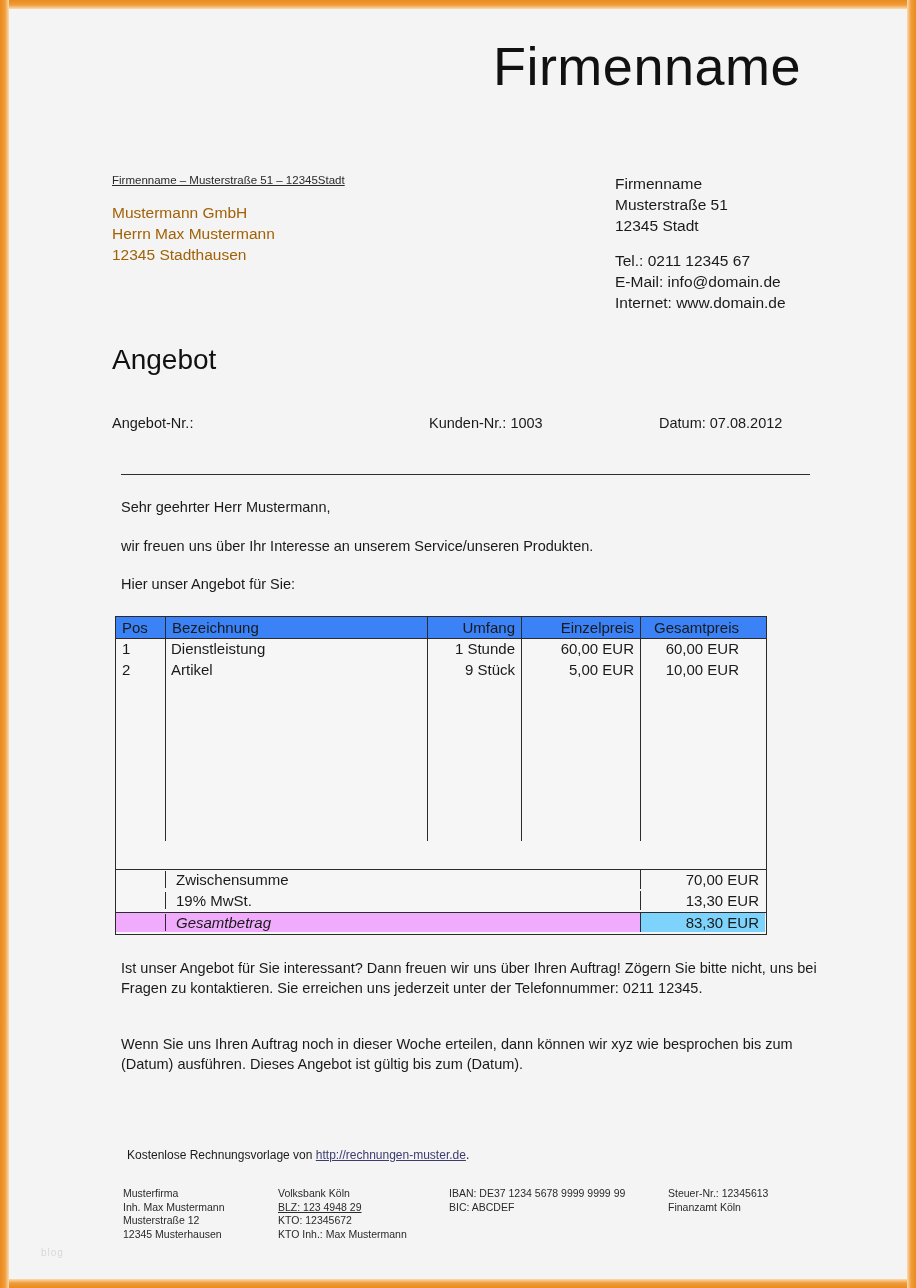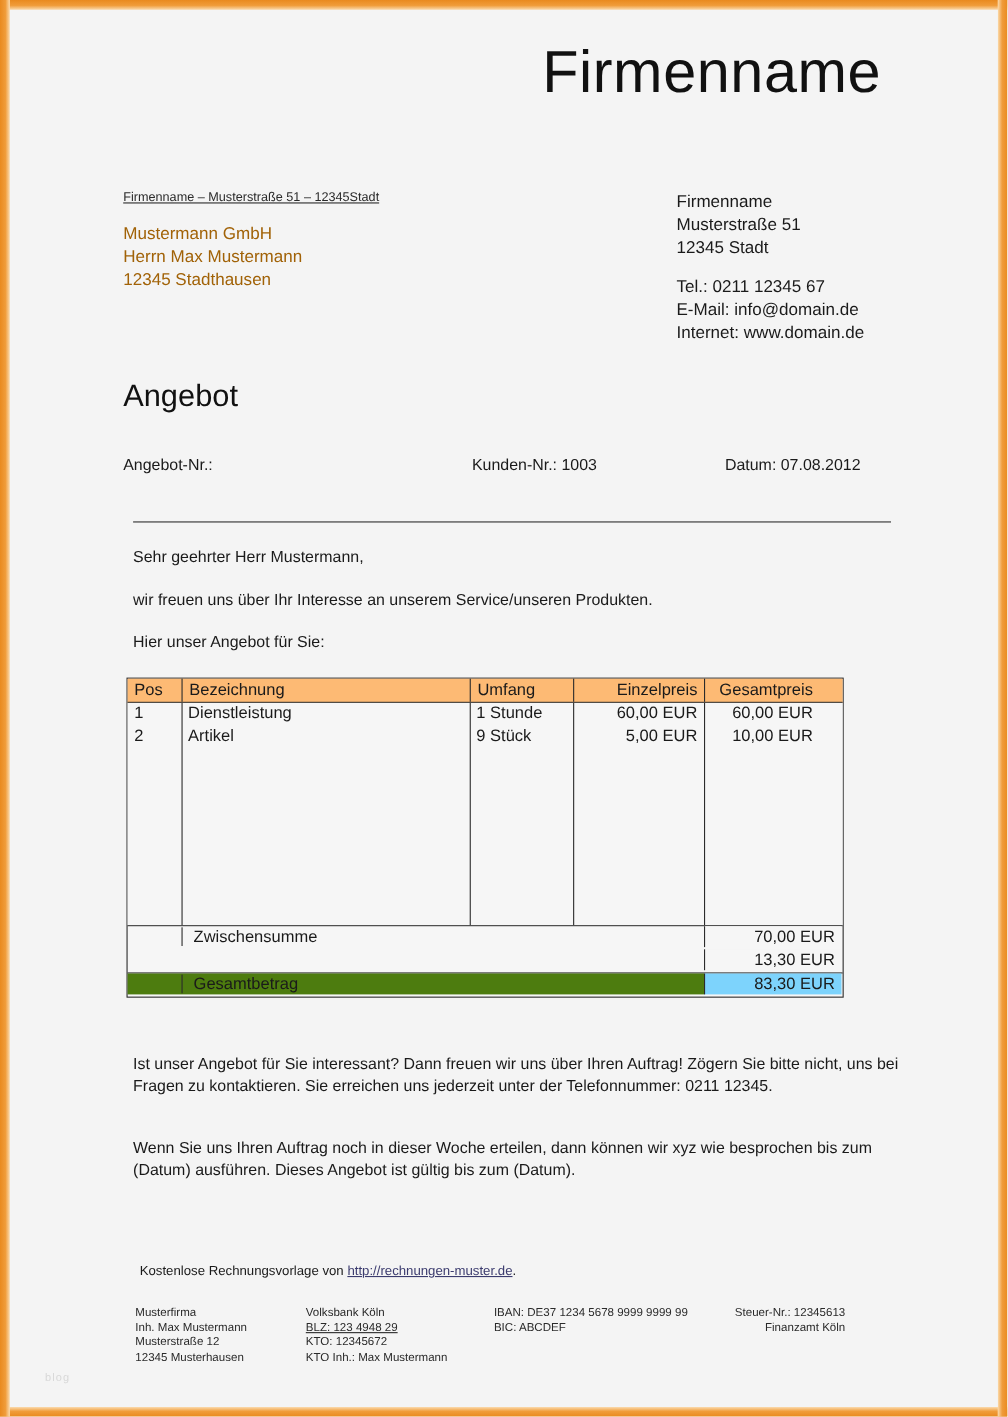--- a/index.html
+++ b/index.html
@@ -122,29 +122,29 @@
     position: absolute;
     left: 106px;
     top: 607px;
     width: 652px;
     border: 1.5px solid #2b2b2b;
     box-sizing: border-box;
     background: #f6f6f6;
   }
   .trow { display: flex; }
   .thead {
-    background: #fdba74;
+    background: #3b82f6;
     border-bottom: 1.5px solid #2b2b2b;
     font-size: 15px;
   }
   .thead .cell { padding: 2px 6px; }
   .cell { box-sizing: border-box; }
   .c-pos    { width: 49px;  }
   .c-bez    { width: 262px; border-left: 1.5px solid #2b2b2b; }
-  .c-umf    { width: 94px;  border-left: 1.5px solid #2b2b2b; }
+  .c-umf    { width: 94px;  border-left: 1.5px solid #2b2b2b; text-align: right; }
   .c-einz   { width: 119px; border-left: 1.5px solid #2b2b2b; text-align: right; }
   .c-ges    { width: 105px; border-left: 1.5px solid #2b2b2b; text-align: right; }
 
   .tbody {
     position: relative;
     height: 202px;
     font-size: 15px;
     background: #f6f6f6;
   }
   .tbody .vline {
@@ -157,20 +157,21 @@
   .vl2 { left: 311px; }
   .vl3 { left: 405px; }
   .vl4 { left: 524px; }
   .item-rows { position: absolute; left: 0; right: 0; top: 0; }
   .irow { display: flex; height: 21px; align-items: flex-start; }
   .irow .cell { padding: 1px 6px; border-left: none; }
 
   .totals {
     border-top: 1.5px solid #2b2b2b;
     font-size: 15px;
+    margin-top: 28px;
   }
   .totrow { display: flex; height: 21px; align-items: flex-start; }
   .totrow .t-label {
     width: 524px;
     box-sizing: border-box;
     padding: 1px 6px 1px 0;
     display: flex;
   }
   .t-label .sp { width: 49px; }
   .t-label .tx { border-left: 1.5px solid #2b2b2b; padding-left: 10px; flex: 1; }
@@ -179,21 +180,21 @@
     box-sizing: border-box;
     border-left: 1.5px solid #2b2b2b;
     text-align: right;
     padding: 1px 6px;
     background: #f6f6f6;
   }
   .grand {
     border-top: 1.5px solid #2b2b2b;
     border-bottom: 0;
   }
-  .grand .t-label { background: #4d7c0f; }
+  .grand .t-label { background: #f0abfc; font-style: italic; }
   .grand .t-val   { background: #7dd3fc; }
 
   
   .para {
     position: absolute;
     left: 112px;
     font-size: 14.5px;
     line-height: 19.5px;
     width: 700px;
   }
@@ -217,21 +218,21 @@
     top: 1178px;
     width: 700px;
     font-size: 10.5px;
     line-height: 13.5px;
     color: #2a2a2a;
   }
   .fcol { position: absolute; top: 0; }
   .fc1 { left: 0;    }
   .fc2 { left: 155px; }
   .fc3 { left: 326px; }
-  .fc4 { left: 545px; text-align: right; }
+  .fc4 { left: 545px; }
   .fcol div { white-space: nowrap; }
   .fcol .u { text-decoration: underline; }
 
   .watermark {
     position: absolute;
     left: 32px;
     top: 1238px;
     font-size: 10px;
     color: #d8d8d8;
     letter-spacing: 1px;
@@ -321,20 +322,21 @@
         <div class="totrow">
           <div class="t-label">
             <span class="sp"></span>
             <span class="tx">Zwischensumme</span>
           </div>
           <div class="t-val">70,00 EUR</div>
         </div>
         <div class="totrow">
           <div class="t-label">
             <span class="sp"></span>
+            <span class="tx">19% MwSt.</span>
           </div>
           <div class="t-val">13,30 EUR</div>
         </div>
         <div class="totrow grand">
           <div class="t-label">
             <span class="sp"></span>
             <span class="tx">Gesamtbetrag</span>
           </div>
           <div class="t-val">83,30 EUR</div>
         </div>

